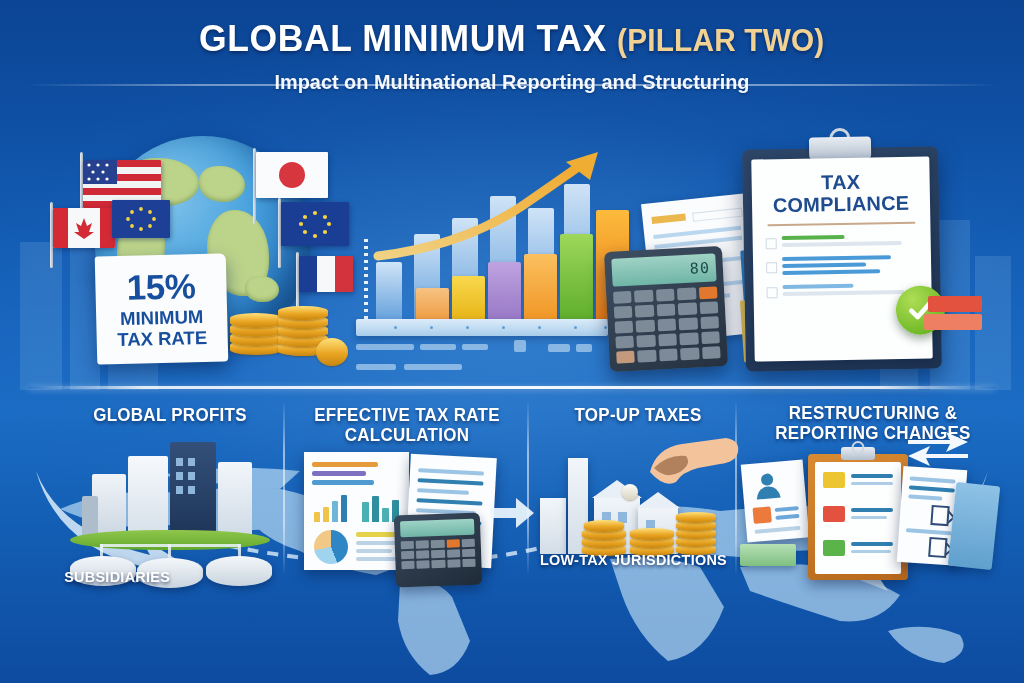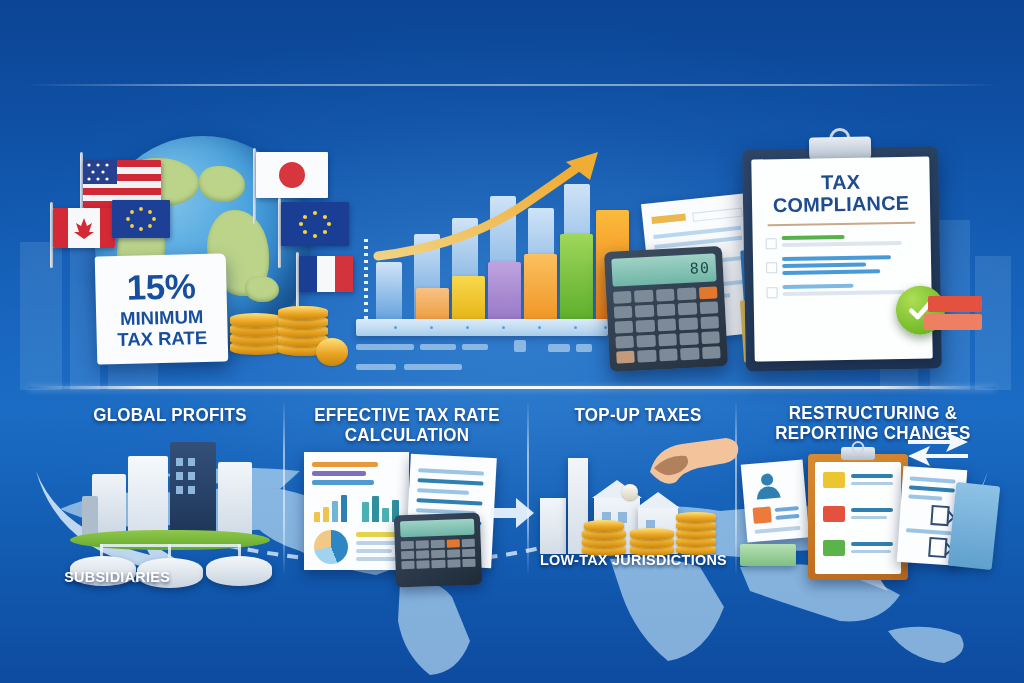--- a/index.html
+++ b/index.html
@@ -152,20 +152,24 @@
     </g>
     <g stroke="#dff0fd" stroke-width="4" fill="none" stroke-dasharray="11 9" opacity=".92">
       <path d="M150 72 Q380 136 560 88"></path>
     </g>
     <g fill="#e8f4fd" opacity=".95">
       <path d="M36 16 Q60 78 150 100 L140 82 L186 110 L134 128 L144 112 Q58 92 36 16Z"></path>
       <path d="M988 16 Q966 82 872 106 L884 88 L836 116 L888 136 L876 118 Q964 96 988 16Z"></path>
     </g>
   </svg>
 
+  <div class="lay" id="titlewrap">
+    <div id="maintitle"><span>GLOBAL MINIMUM TAX</span> <span class="gold">(PILLAR TWO)</span></div>
+    <div id="subtitle">Impact on Multinational Reporting and Structuring</div>
+  </div>
   <div class="lay" id="hdr-rule"></div>
 
   <div class="lay" id="globe">
     <div class="cont" style="left:30px;top:22px;width:74px;height:48px;"></div>
     <div class="cont" style="left:22px;top:78px;width:48px;height:74px;border-radius:52% 40% 58% 44%;"></div>
     <div class="cont" style="left:104px;top:30px;width:46px;height:36px;"></div>
     <div class="cont" style="left:112px;top:74px;width:62px;height:86px;border-radius:44% 56% 40% 60%;"></div>
     <div class="cont" style="left:150px;top:140px;width:34px;height:26px;"></div>
   </div>
 

